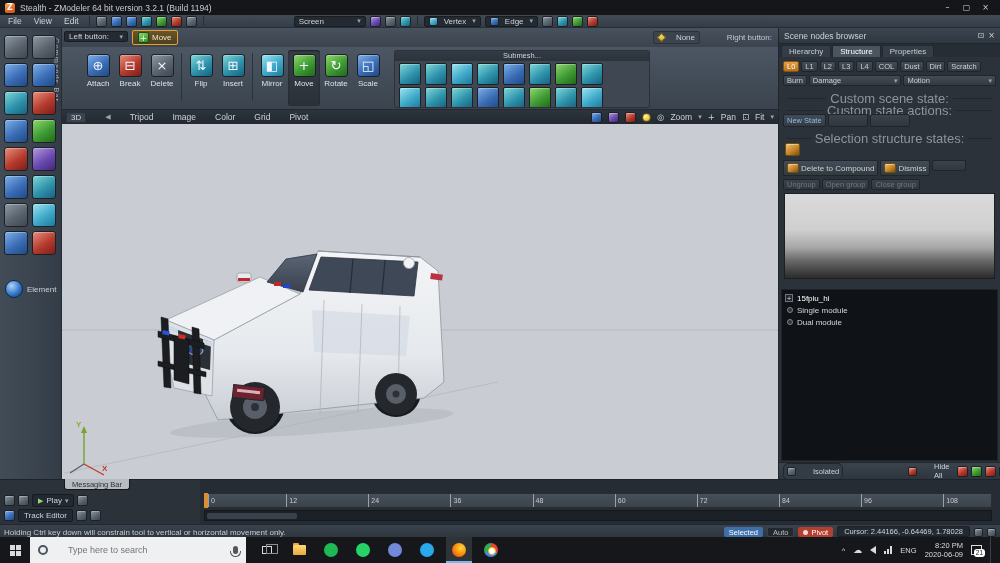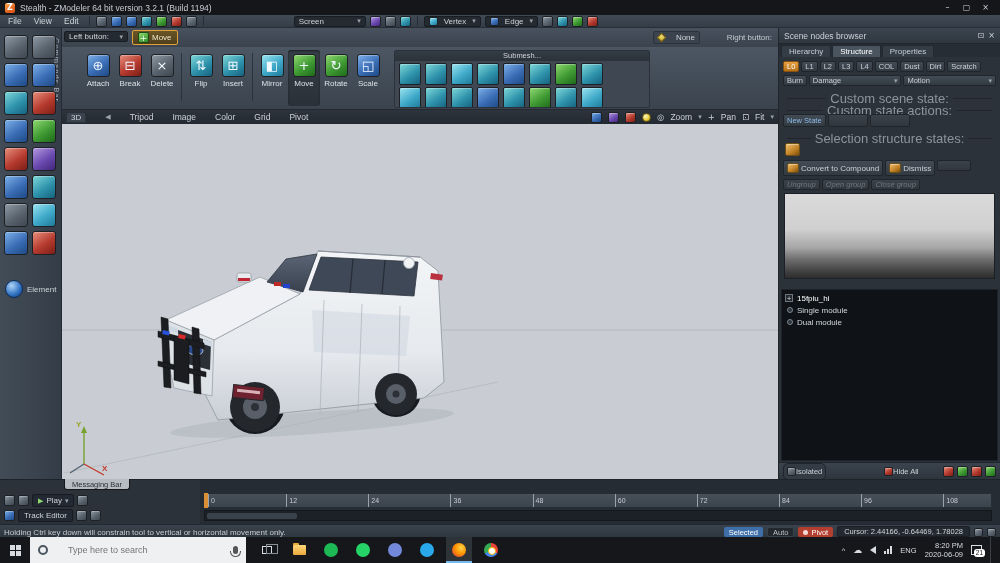--- a/index.html
+++ b/index.html
@@ -125,21 +125,21 @@
   .nodelist { position:absolute; left:2px; right:2px; top:232px; bottom:18px; background:#0f1317;
     border:1px solid #1d2329; padding:2px 3px; }
   .noderow { height:12px; display:flex; align-items:center; gap:4px; color:#d2d7dc; font-size:8px; }
   .expbox { width:8px; height:8px; border:1px solid #6f767e; background:#20262c; color:#cfd4da;
     font-size:8px; line-height:7px; text-align:center; flex:none; }
   .radiodot { width:6px; height:6px; border-radius:50%; border:1px solid #7c848d; background:#2d343c;
     margin-left:2px; flex:none; }
   .panelfoot { position:absolute; left:0; right:0; bottom:0; height:17px;
     background:linear-gradient(#3b444e,#2d353d); border-top:1px solid #20262c;
     display:flex; align-items:center; gap:4px; padding:0 4px; font-size:7.5px; }
-  .footchip { height:17px; padding:0 3px; display:flex; align-items:center; gap:0;
+  .footchip { height:17px; padding:0 3px; display:flex; align-items:center; gap:17px;
     border:1px solid #1f252b; border-radius:5px; background:#333b44; }
 
   
   .bottomleft { left:0; top:479px; width:200px; height:45px; background:#2b323a; border-top:1px solid #1d2329; }
   .mtab { position:absolute; left:64px; top:0; height:11px; padding:0 7px; background:#b7bcc3; color:#2b3036;
     font-size:7.5px; line-height:11px; border:1px solid #14181c; border-top:none; border-radius:0 0 3px 3px; }
   .prow { position:absolute; left:4px; display:flex; align-items:center; gap:3px; }
   .pbtn { height:13px; padding:0 5px; background:#232932; border:1px solid #161b21; border-radius:2px;
     display:flex; align-items:center; gap:3px; font-size:8px; color:#ccd2d8; }
   .timeline { left:200px; top:479px; width:800px; height:45px; background:#262c33; border-top:1px solid #1d2329; }
@@ -526,29 +526,29 @@
       </div>
       <div class="seclab" style="top:74px;">
         <i></i>
           <span>Selection structure states:</span>
           <i></i>
       </div>
       <span class="boxicon" style="position:absolute; left:6px; top:86px;"></span>
       <div class="levrow" style="top:103px;">
         <span class="sbtn h16">
           <span class="boxicon" style="width:12px; height:10px;"></span>
-          <span>Convert to Compound</span>
+          <span>Delete to Compound</span>
         </span>
         <span class="sbtn h16">
           <span class="boxicon" style="width:12px; height:10px;"></span>
           <span>Dismiss</span>
         </span>
         <span class="sbtn disabled" style="width:34px;"></span>
       </div>
-      <div class="levrow" style="top:122px;font-style:italic;">
+      <div class="levrow" style="top:122px;">
         <span class="sbtn disabled">Ungroup</span>
         <span class="sbtn disabled">Open group</span>
         <span class="sbtn disabled">Close group</span>
       </div>
       <div class="preview"></div>
       <div class="nodelist">
         <div class="noderow">
           <span class="expbox">+</span>
           <span style="color:#fff;">15fpiu_hi</span>
         </div>

